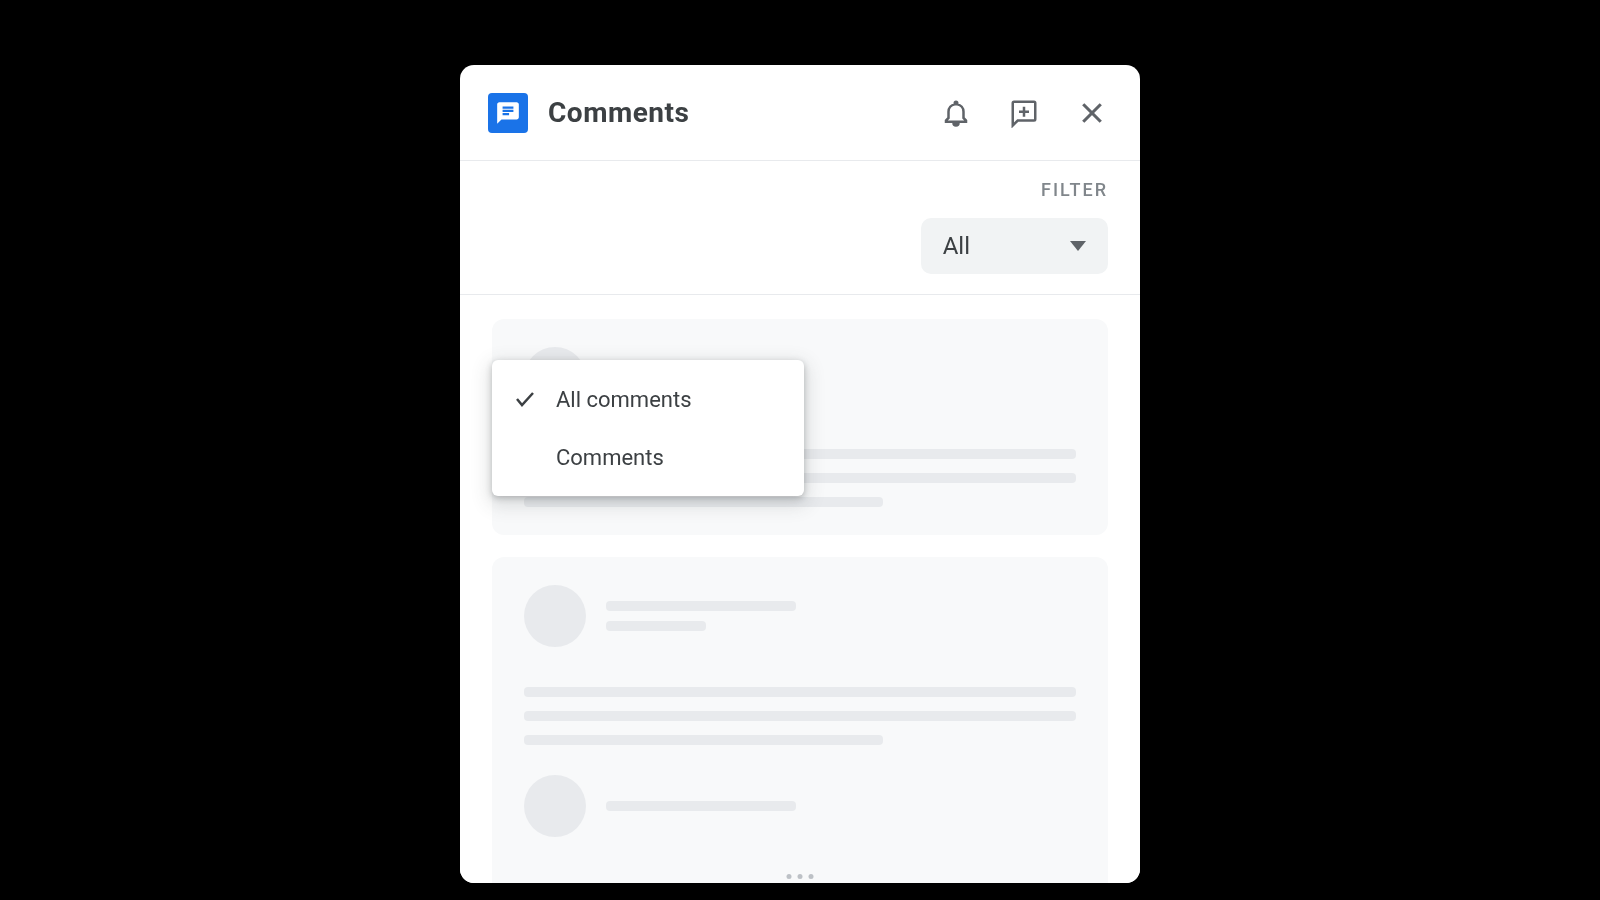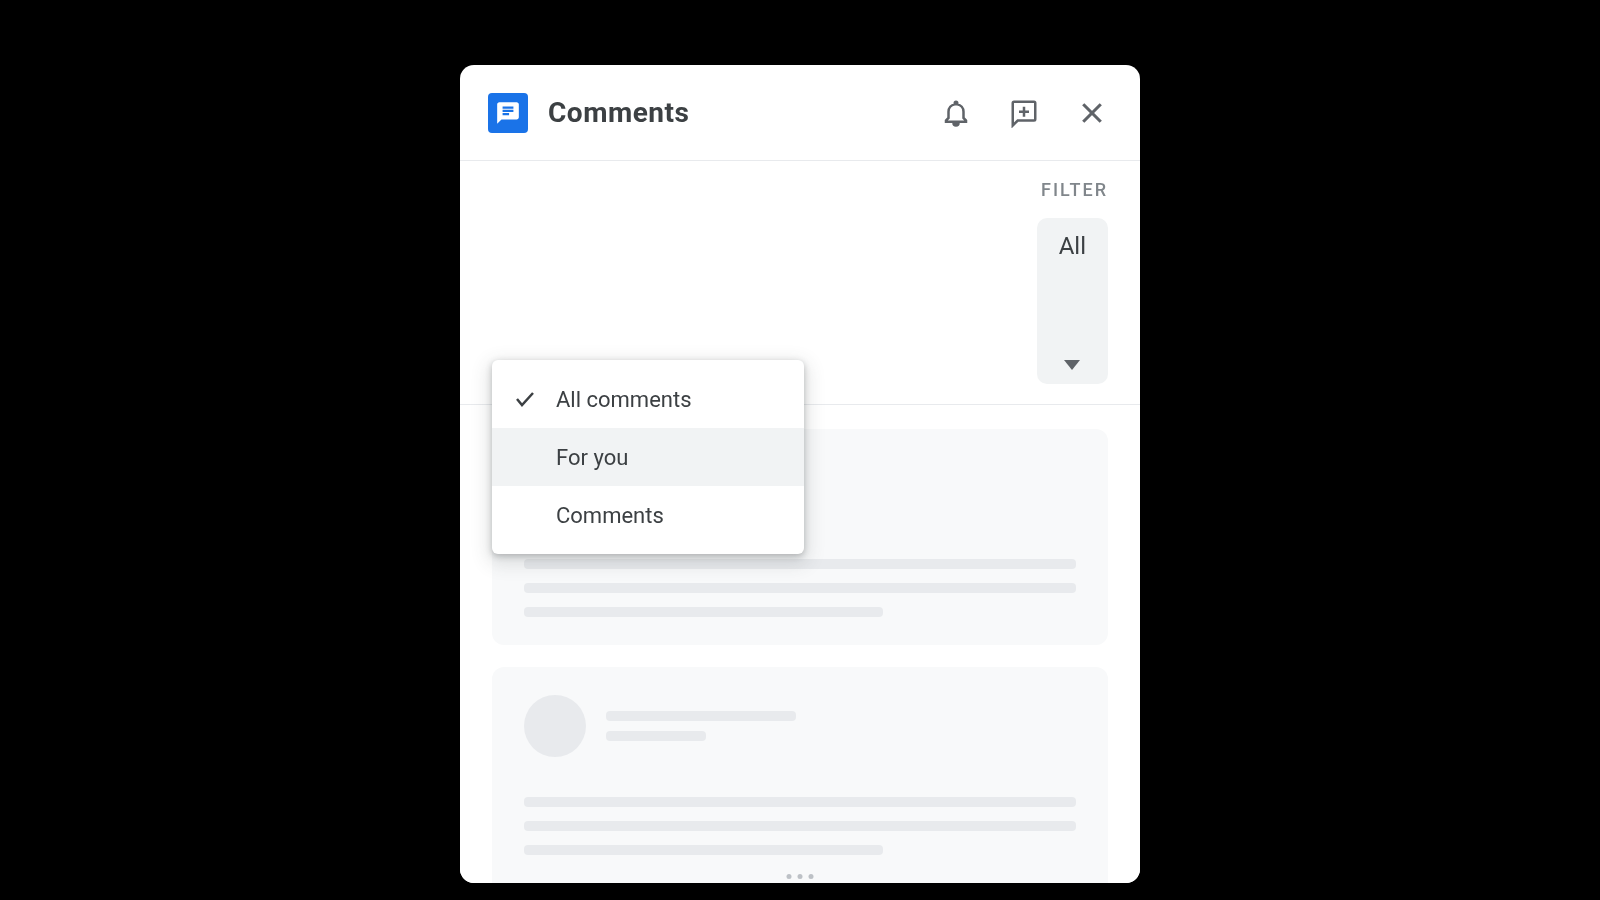--- a/index.html
+++ b/index.html
@@ -92,21 +92,20 @@
     }
     .filter-dropdown {
       margin-top: 18px;
       display: inline-flex;
       align-items: center;
       background: #f1f3f4;
       border-radius: 10px;
       padding: 14px 22px;
       gap: 100px;
       cursor: pointer;
-      flex-direction: column;
     }
     .filter-value {
       font-size: 24px;
       color: #3c4043;
     }
     .caret {
       width: 0;
       height: 0;
       border-left: 8px solid transparent;
       border-right: 8px solid transparent;
@@ -260,24 +259,20 @@
 
   <div class="dropdown-menu">
     <div class="menu-item">
       <span class="check-slot">
         <svg viewBox="0 0 24 24">
             <polyline points="4 12 9 18 20 6"></polyline>
           </svg>
       </span>
       <span>All comments</span>
     </div>
-    <div class="menu-item hover">
-      <span class="check-slot"></span>
-      <span>For you</span>
-    </div>
     <div class="menu-item">
       <span class="check-slot"></span>
       <span>Comments</span>
     </div>
   </div>
 
   <div class="divider"></div>
 
   <div class="content">
     <div class="card">

